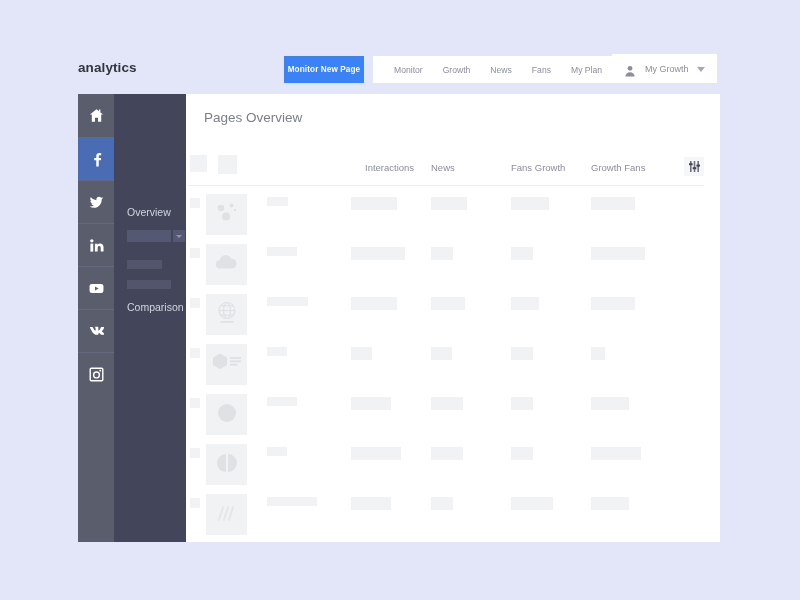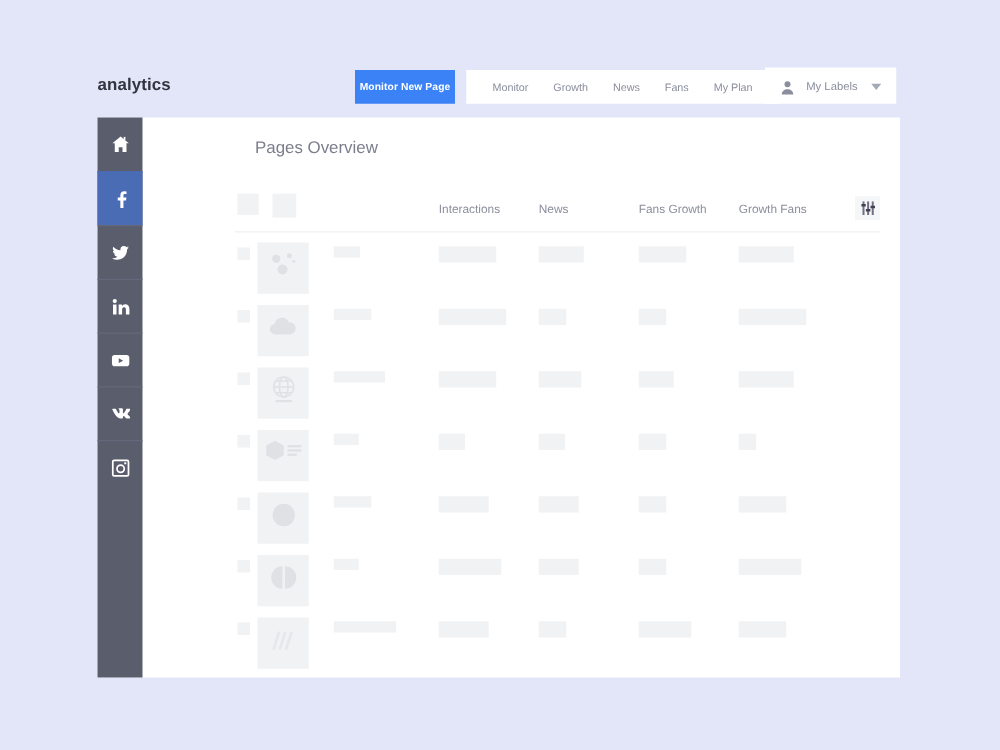--- a/index.html
+++ b/index.html
@@ -277,21 +277,21 @@
       <div class="nav-item">My Plan</div>
     </div>
 
   <div id="profile-box">
     <span class="person-icon">
       <svg width="12" height="12" viewBox="0 0 12 12">
         <circle cx="6" cy="3.3" r="2.4" fill="#8b8e9c"></circle>
         <path d="M1.4 11.5c0-2.6 2.1-4.2 4.6-4.2s4.6 1.6 4.6 4.2z" fill="#8b8e9c"></path>
       </svg>
     </span>
-    <span class="profile-label">My Labels</span>
+    <span class="profile-label">My Growth</span>
     <span class="caret"></span>
   </div>
 </div>
 
 <div id="card">
 
   <div id="icon-rail">
       <div class="rail-item">
         <span>
           <svg width="15" height="15" viewBox="0 0 16 16">
@@ -342,38 +342,49 @@
         <span>
           <svg width="15" height="15" viewBox="0 0 16 16">
             <rect x="1.3" y="1.3" width="13.4" height="13.4" rx="1.2" fill="none" stroke="#fff" stroke-width="1.5"></rect>
             <circle cx="8" cy="8.5" r="3.1" fill="none" stroke="#fff" stroke-width="1.5"></circle>
             <rect x="11.1" y="3" width="1.7" height="1.7" fill="#fff"></rect>
           </svg>
         </span>
       </div>
     </div>
 
+  <div id="panel">
+    <div class="panel-title">Overview</div>
+    <div class="panel-select"></div>
+    <div class="panel-select-caret">
+      <i></i>
+    </div>
+    <div class="panel-bar-1"></div>
+    <div class="panel-bar-2"></div>
+    <div class="panel-comparison">Comparison</div>
+
+  </div>
 
   <div id="content">
     <div id="page-title">Pages Overview</div>
 
     <div id="thead">
       <div class="hdr-ph-1"></div>
       <div class="hdr-ph-2"></div>
       <div class="settings-icon">
         <svg width="11" height="11" viewBox="0 0 11 11">
           <rect x="1" y="0" width="1.6" height="11" fill="#6d7183"></rect>
           <rect x="4.7" y="0" width="1.6" height="11" fill="#6d7183"></rect>
           <rect x="8.4" y="0" width="1.6" height="11" fill="#6d7183"></rect>
           <rect x="0" y="2.2" width="3.6" height="2" fill="#3f4252"></rect>
           <rect x="3.7" y="6.2" width="3.6" height="2" fill="#3f4252"></rect>
           <rect x="7.4" y="3.6" width="3.6" height="2" fill="#3f4252"></rect>
         </svg>
       </div>
-    <div class="col-label" style="left: 165px;">Interactions</div>
+    <div class="col-label" style="left: 179px;">Interactions</div>
         <div class="col-label" style="left: 245px;">News</div>
         <div class="col-label" style="left: 325px;">Fans Growth</div>
         <div class="col-label" style="left: 405px;">Growth Fans</div>
       </div>
     <div id="hdr-rule"></div>
   <div class="row" style="top: 100px;">
         <div class="cb"></div>
         <div class="thumb">
           <span><svg width="30" height="30" viewBox="0 0 30 30">
               <circle cx="9" cy="10" r="3.3" fill="#dfe1e4"></circle>

